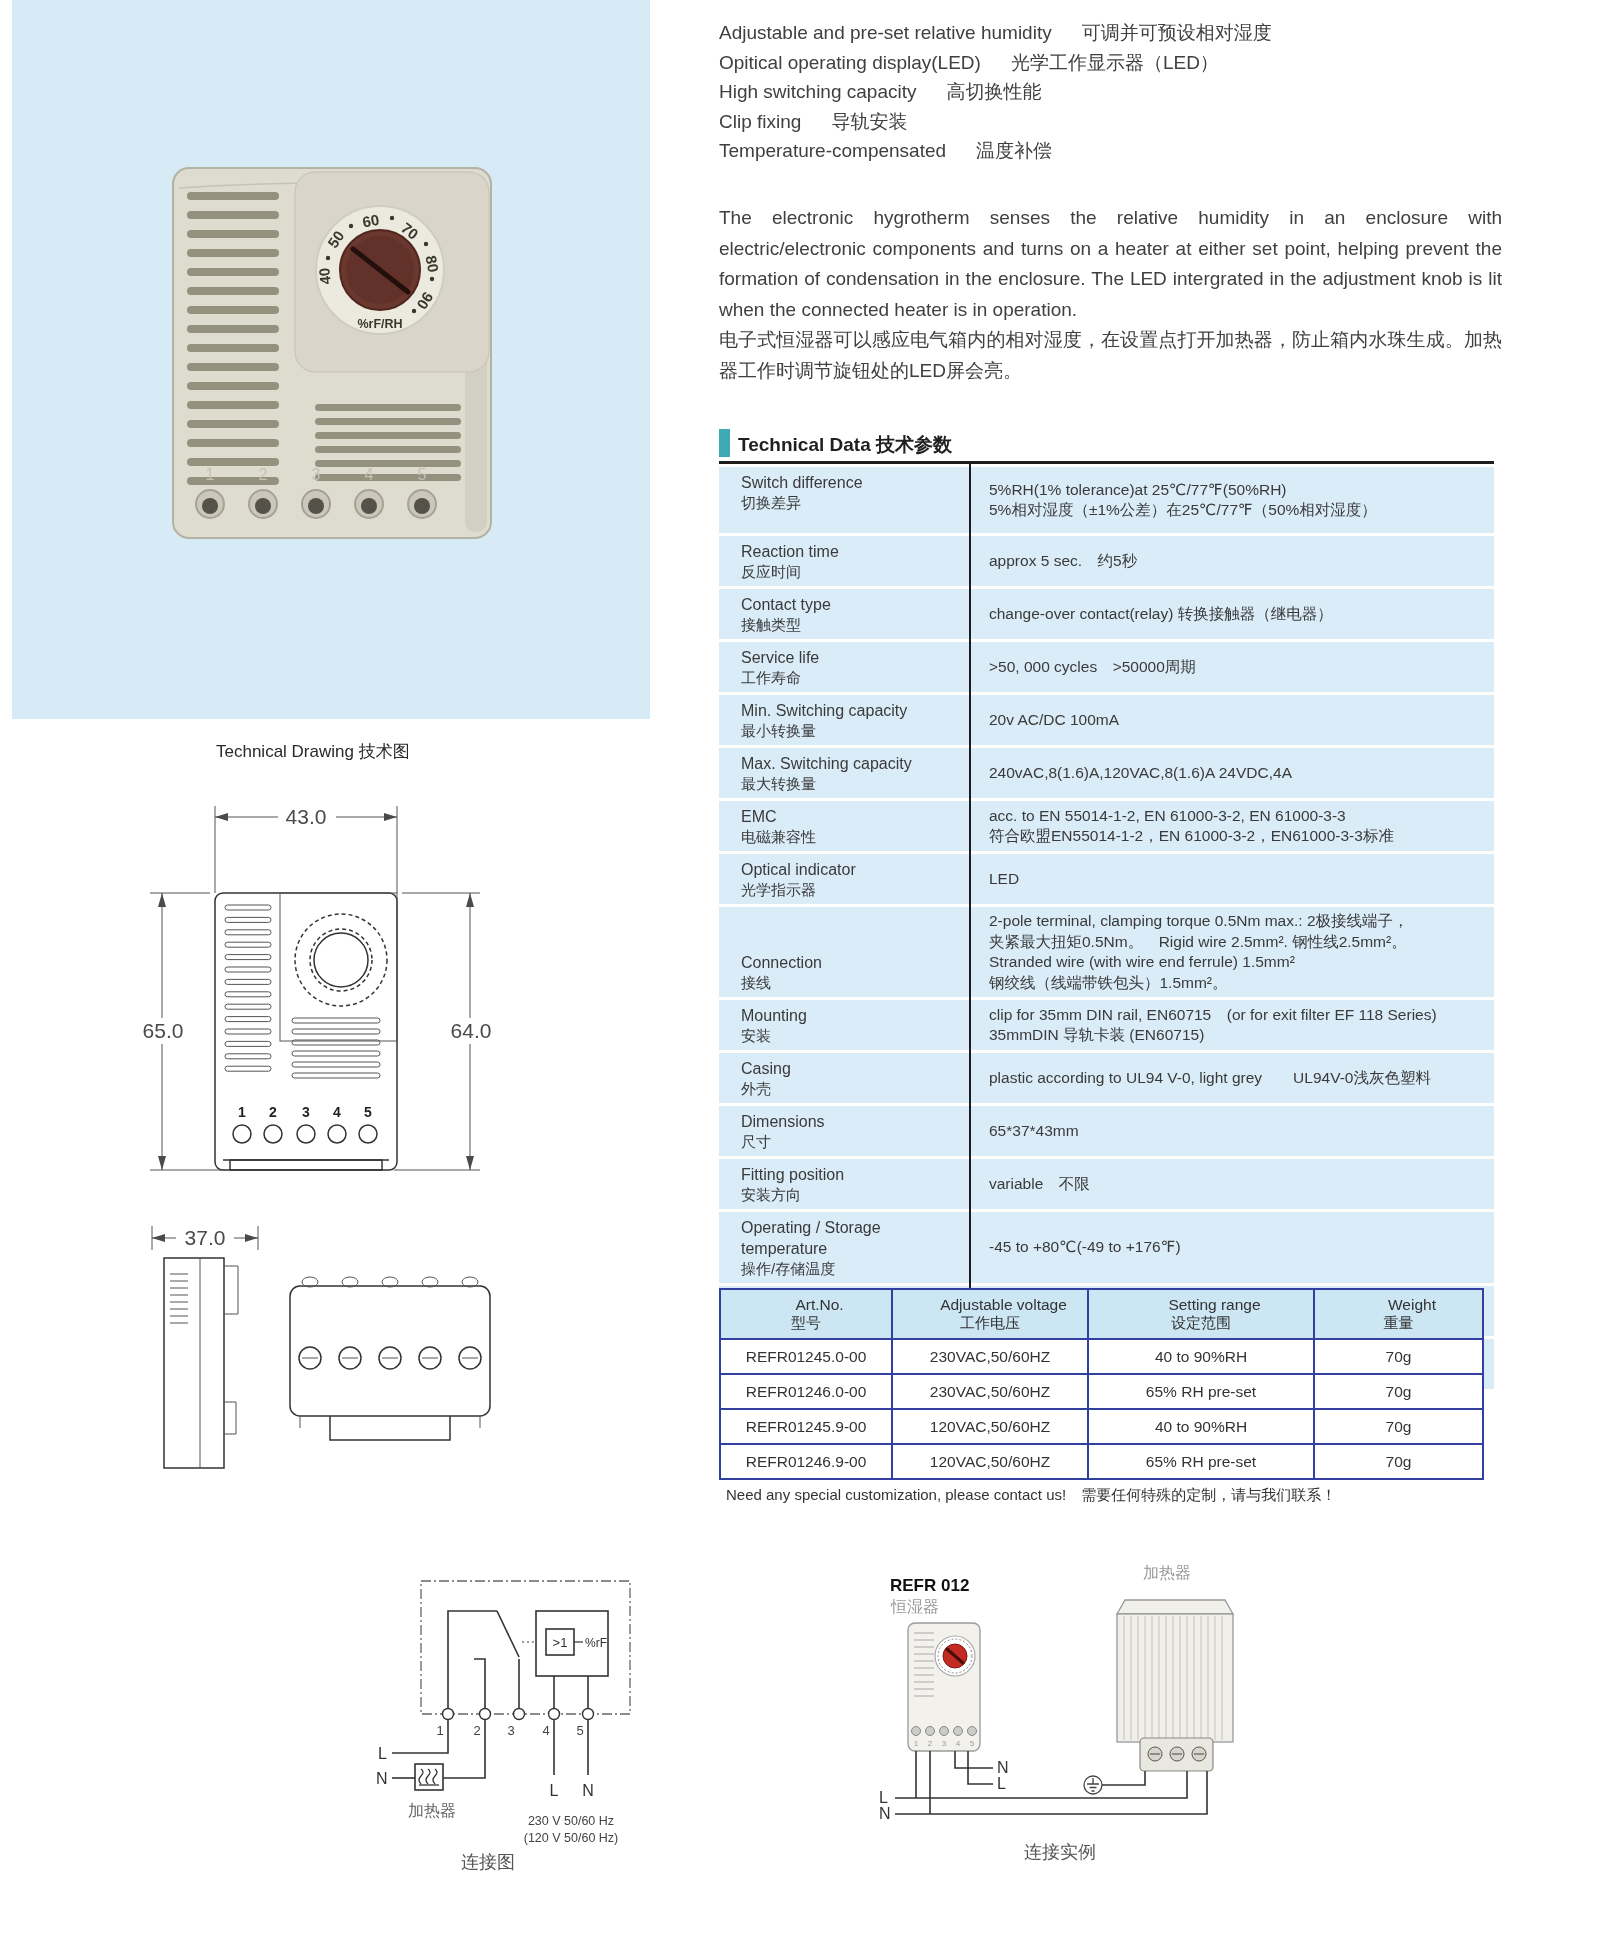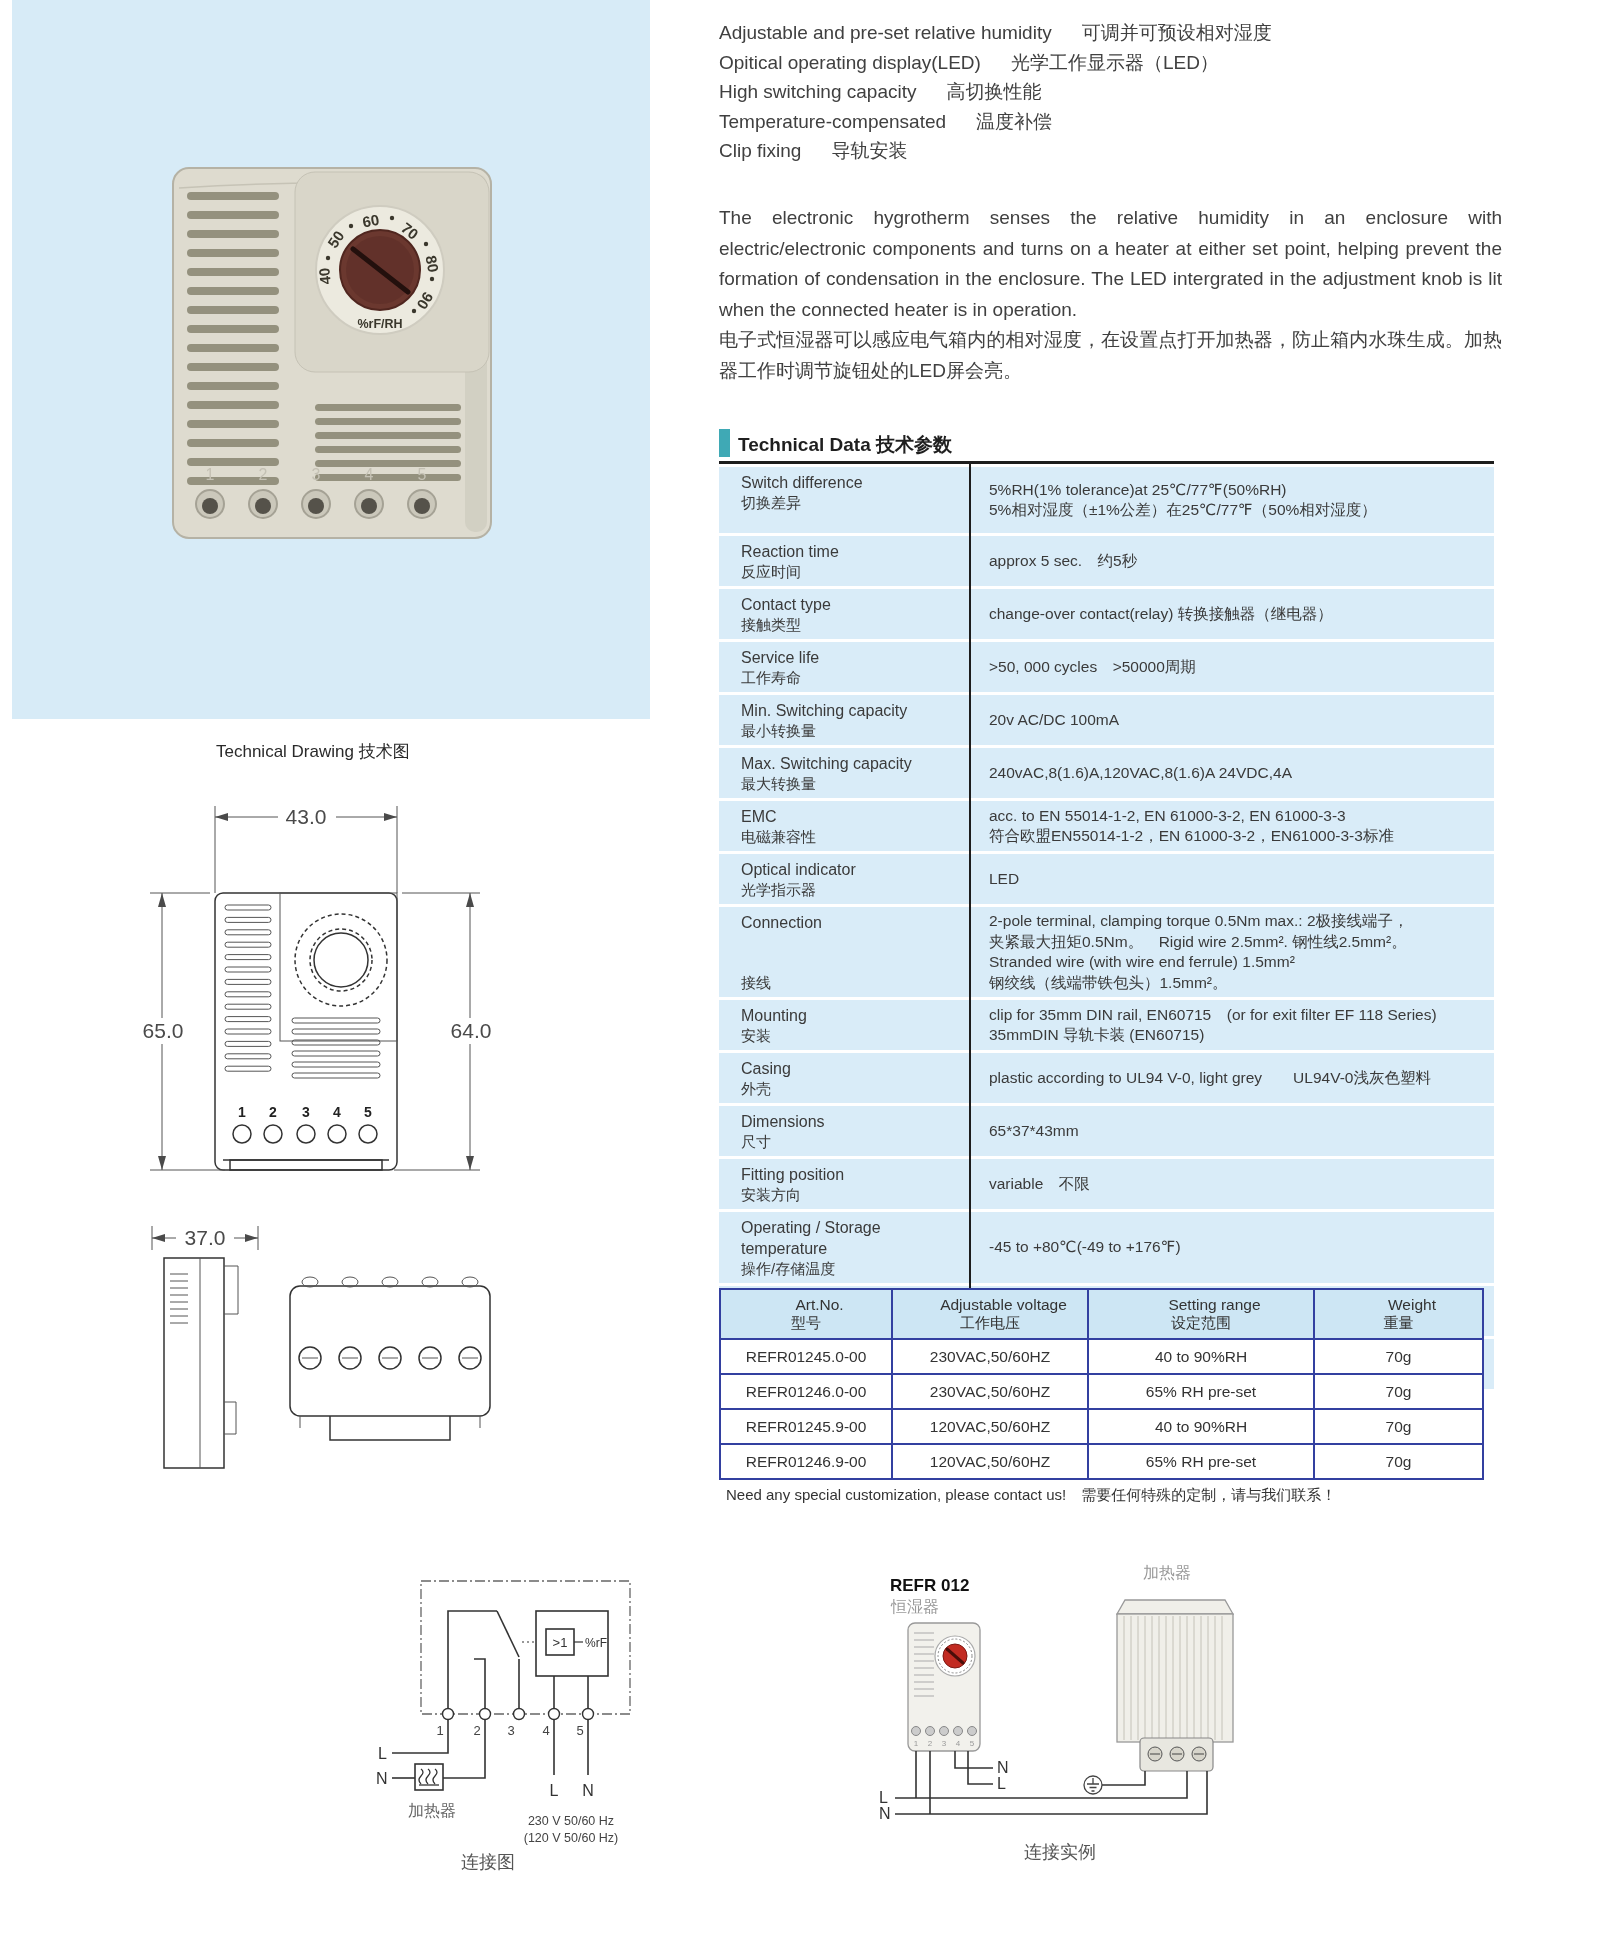--- a/index.html
+++ b/index.html
@@ -144,22 +144,22 @@
       <circle cx="204" cy="354" r="8"></circle>
         <circle cx="257" cy="354" r="8"></circle>
     </g>
   </g>
 </svg>
 
 <div class="abs features">
   <div class="feature-line"><span>Adjustable and pre-set relative humidity</span><span class="feature-cn">可调并可预设相对湿度</span></div>
   <div class="feature-line"><span>Opitical operating display(LED)</span><span class="feature-cn">光学工作显示器（LED）</span></div>
   <div class="feature-line"><span>High switching capacity</span><span class="feature-cn">高切换性能</span></div>
+  <div class="feature-line"><span>Clip fixing</span><span class="feature-cn">导轨安装</span></div>
   <div class="feature-line"><span>Temperature-compensated</span><span class="feature-cn">温度补偿</span></div>
-  <div class="feature-line"><span>Clip fixing</span><span class="feature-cn">导轨安装</span></div>
 </div>
 
 <div class="abs desc">
   <div class="desc-en">The electronic hygrotherm senses the relative humidity in an enclosure with electric/electronic components and turns on a heater at either set point, helping prevent the formation of condensation in the enclosure. The LED intergrated in the adjustment knob is lit when the connected heater is in operation.</div>
   <div class="desc-cn">电子式恒湿器可以感应电气箱内的相对湿度，在设置点打开加热器，防止箱内水珠生成。加热器工作时调节旋钮处的LED屏会亮。</div>
 </div>
 
 <div class="abs td-header">
   <div class="accent-bar"></div>
   <div class="td-title">Technical Data 技术参数</div>
@@ -236,21 +236,21 @@
   <div class="spec-row">
     <div class="spec-label">
         <div class="spec-en">Optical indicator</div>
         <div class="spec-cn">光学指示器</div>
       </div>
     <div class="spec-value">
         <div class="vl">LED</div>
       </div>
   </div>
   <div class="spec-row h84">
-    <div class="spec-label" style="display:flex;flex-direction:column;justify-content:space-between;">
+    <div class="spec-label" style="display:flex;flex-direction:column;justify-content:flex-end;">
         <div class="spec-en">Connection</div>
         <div class="spec-cn">接线</div>
       </div>
     <div class="spec-value">
         <div class="vl">2-pole terminal, clamping torque 0.5Nm max.: 2极接线端子，</div>
         <div class="vl">夹紧最大扭矩0.5Nm。　Rigid wire 2.5mm². 钢性线2.5mm²。</div>
         <div class="vl">Stranded wire (with wire end ferrule) 1.5mm²</div>
         <div class="vl">钢绞线（线端带铁包头）1.5mm²。</div>
       </div>
   </div>

